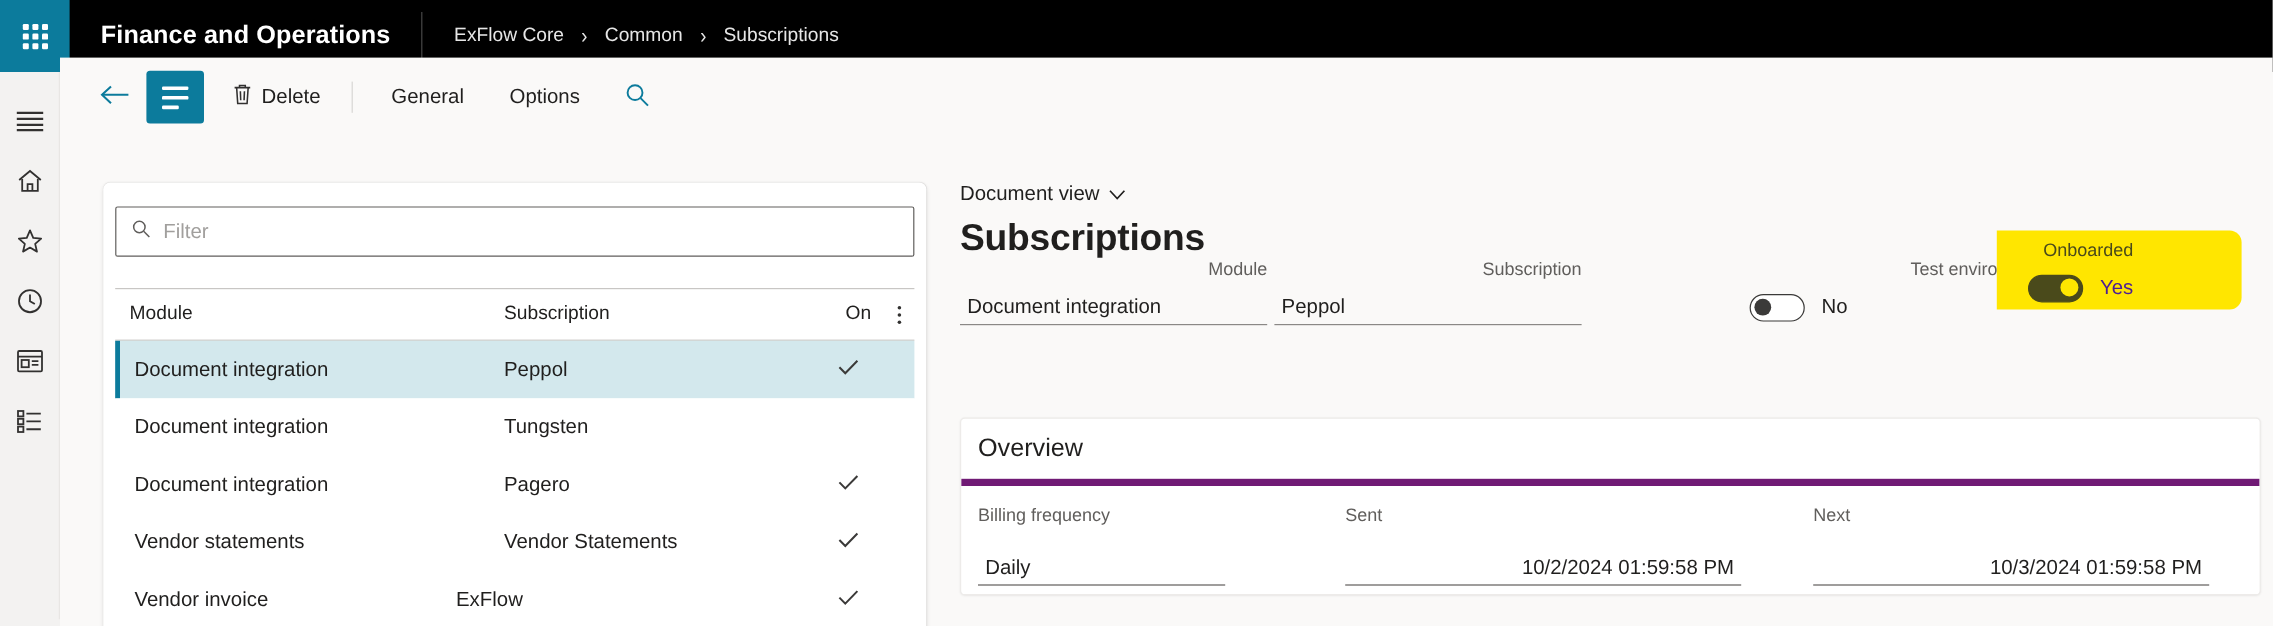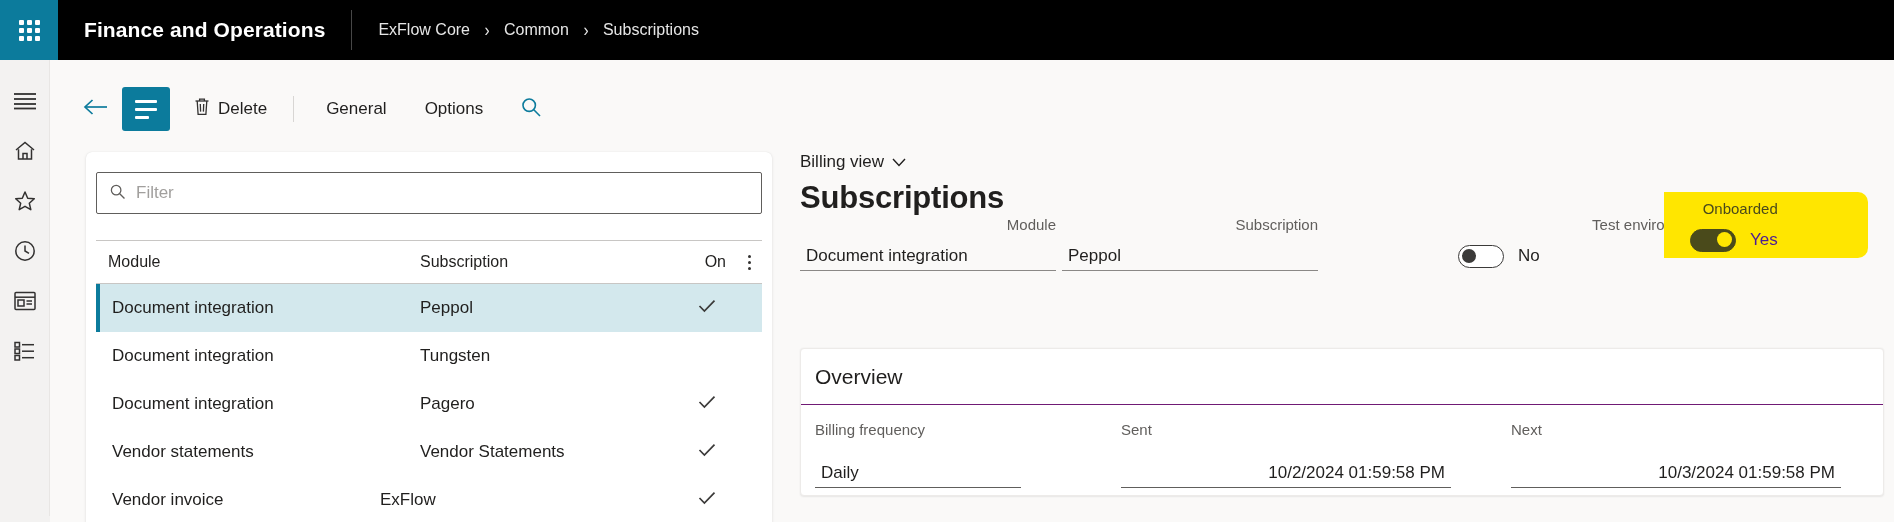--- a/index.html
+++ b/index.html
@@ -53,21 +53,21 @@
     padding-top: 16px;
   }
   .rail-item {
     width: 50px; height: 50px; display: flex; align-items: center; justify-content: center;
     cursor: pointer;
   }
   .rail-item svg { display: block; }
 
   
   .actionpane {
-    position: absolute; left: 50px; top: 76px; width: 1844px; height: 66px;
+    position: absolute; left: 50px; top: 48px; width: 1844px; height: 66px;
     background: #faf9f8; display: flex; align-items: center;
     padding-left: 24px; gap: 0px;
   }
   .tb-back {
     width: 44px; height: 44px; display: flex; align-items: center; justify-content: center;
     cursor: pointer; color: #0c7b9c;
   }
   .tb-toggle {
     width: 48px; height: 44px; margin-left: 4px;
     background: #0c7b9c; border-radius: 3px;
@@ -194,21 +194,21 @@
 
   
   .overview {
     position: absolute; left: 800px; top: 348px; width: 1084px; height: 148px;
     background: #ffffff; border: 1px solid #edebe9; border-radius: 4px;
     box-shadow: 0 .6px 1.8px rgba(0,0,0,.08);
     overflow: hidden;
   }
   .overview-head {
     height: 56px; display: flex; align-items: center; padding-left: 14px;
-    font-size: 21px; color: #201f1e; border-bottom: 1px solid #701a75; cursor: pointer;
+    font-size: 21px; color: #201f1e; border-bottom: 6px solid #701a75; cursor: pointer;
   }
   .overview-body { display: flex; padding: 16px 0 0 14px; }
   .ov-field { position: relative; }
   .ov-field .lbl { font-size: 15px; color: #605e5c; display: block; margin-bottom: 20px; }
   .ov-field .val {
     font-size: 17px; color: #201f1e; height: 30px; line-height: 30px;
     border-bottom: 1.5px solid #605e5c; padding: 0 6px; cursor: text;
   }
   .ov-billing { width: 206px; }
   .ov-billing .val { text-align: left; }
@@ -427,21 +427,21 @@
               <path d="M1.5 7 L6.4 12 L16.5 1.6"></path>
             </svg>
           </span>
         </div>
       </div>
     </div>
   </div>
 
   <div class="detail">
     <div class="viewselector">
-      <span>Billing view</span>
+      <span>Document view</span>
       <span class="chev">
         <svg width="14" height="9" viewBox="0 0 14 9" fill="none" stroke="#201f1e" stroke-width="1.4">
           <path d="M1 1 L7 7.4 L13 1"></path>
         </svg>
       </span>
     </div>
     <div class="page-title">Subscriptions</div>
 
     <div class="fieldrow">
       <div class="field f-module">

